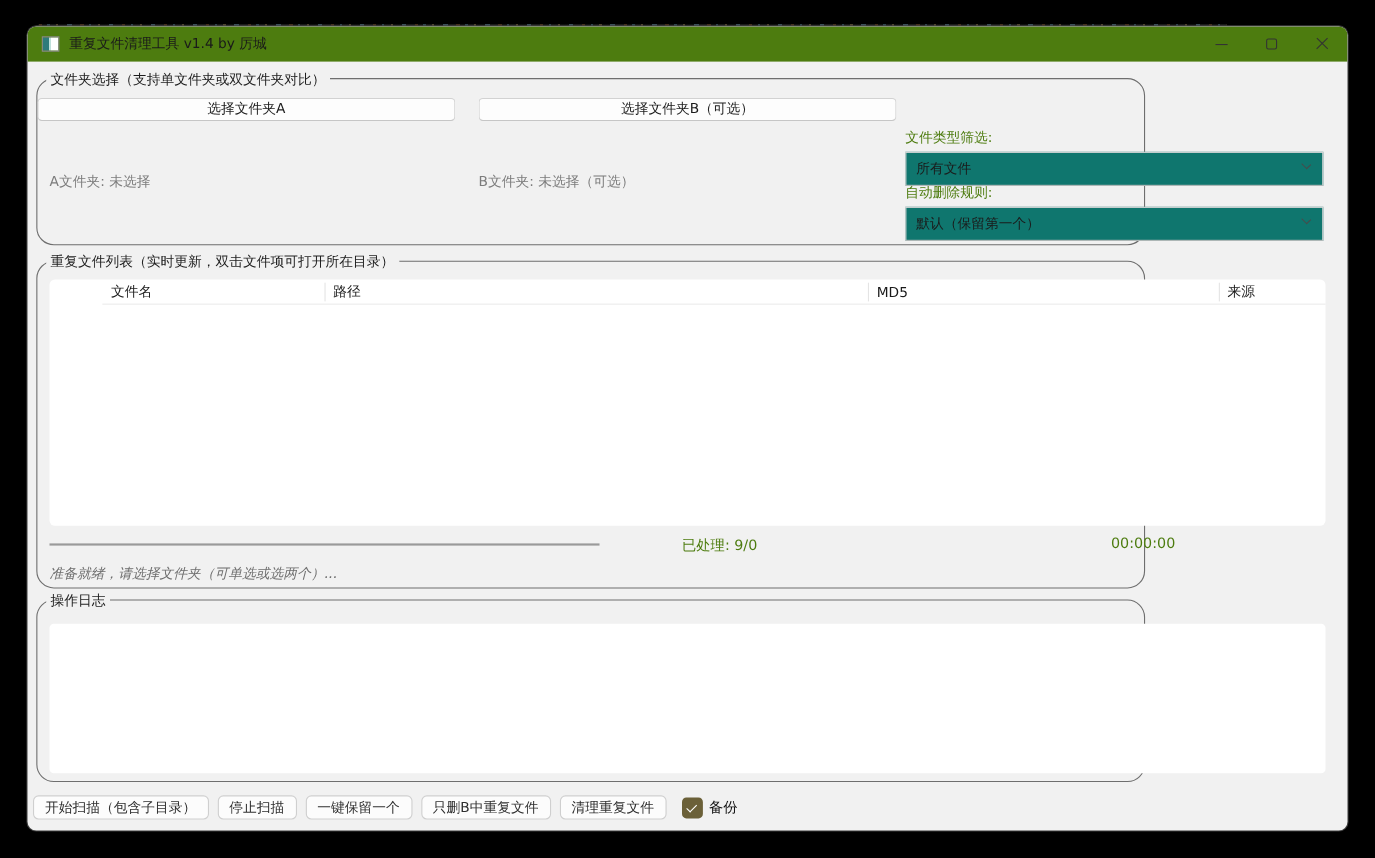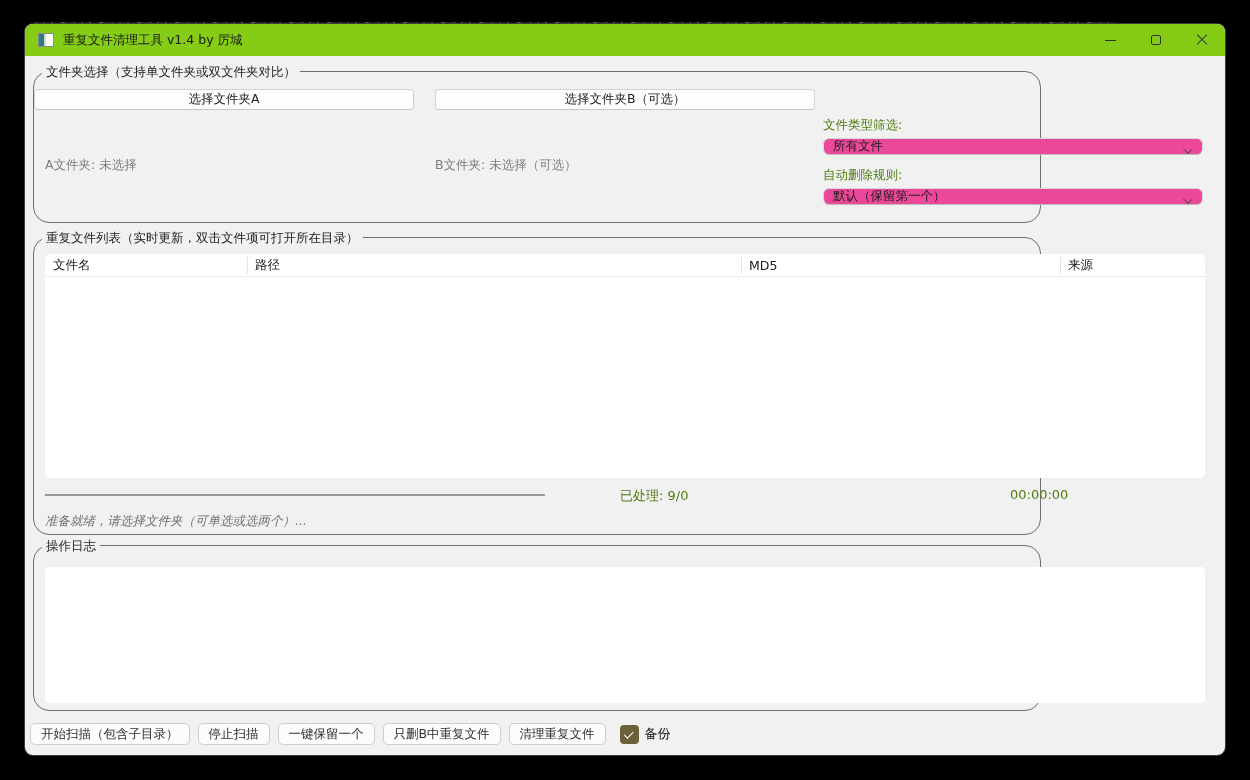--- a/index.html
+++ b/index.html
@@ -10,21 +10,21 @@
     background:repeating-linear-gradient(90deg,
       #6b4a2e 0 3px,#1c1c1c 3px 8px,#4a6a7a 8px 10px,#262626 10px 16px,
       #7a6a4a 16px 18px,#181818 18px 26px,#5b7a8a 26px 30px,#2a2a2a 30px 38px); opacity:.8; }
 
   .window { position:absolute; left:25px; top:24px; width:1200px; height:731px;
     background:#f1f1f1; border-radius:8px; overflow:hidden;
     box-shadow:0 0 0 1px #3c3c3c; }
 
   
   .titlebar { position:absolute; left:0; top:0; width:100%; height:32px;
-    background:#84cc16; display:flex; align-items:center; }
+    background:#4d7c0f; display:flex; align-items:center; }
   .app-icon { width:16px; height:14px; margin-left:13px; border:1px solid #8a8a8a;
     background:linear-gradient(90deg,#2e7b7b 0 38%, #bfe0da 38% 52%, #ffffff 52% 100%); }
   .title-text { margin-left:9px; font-size:12.5px; color:#1a1a1a; }
   .win-controls { position:absolute; right:0; top:0; height:32px; display:flex; }
   .win-btn { width:46px; height:32px; display:flex; align-items:center; justify-content:center; }
   .glyph-min { width:11px; height:0; border-top:1.4px solid #333; }
   .glyph-max { width:10px; height:10px; border:1.2px solid #333; border-radius:2px; }
   .glyph-close { position:relative; width:12px; height:12px; }
   .glyph-close::before,.glyph-close::after { content:""; position:absolute; left:-1px; top:5px;
     width:14px; height:1.3px; background:#333; }
@@ -37,32 +37,32 @@
   .gb-label { position:absolute; top:-9px; left:8px; background:#f1f1f1;
     padding:0 4px; font-size:12.5px; color:#1c1c1c; line-height:17px; white-space:nowrap; }
   #gb-folders { top:47px; height:152px; }
   #gb-list    { top:213px; height:298px; }
   #gb-log     { top:521px; height:166px; }
 
   
   .btn { position:absolute; height:21px; background:#fdfdfd; border:1px solid #d2d2d2;
     border-bottom-color:#c6c6c6; border-radius:4px; font-size:12.5px; color:#1b1b1b;
     display:flex; align-items:center; justify-content:center; cursor:default; white-space:nowrap; }
-  .combo { position:absolute; height:17px; background:#ec4899; border:1px solid #d8d8d8;
-    border-bottom-color:#bdbdbd; border-radius:6px; font-size:12.5px; color:#1b1b1b;
+  .combo { position:absolute; height:31px; background:#0f766e; border:1px solid #d8d8d8;
+    border-bottom-color:#bdbdbd; border-radius:0; font-size:12.5px; color:#1b1b1b;
     display:flex; align-items:center; padding-left:9px; }
   .combo .chev { position:absolute; right:11px; top:7px; width:7px; height:7px;
     border-right:1.3px solid #4a4a4a; border-bottom:1.3px solid #4a4a4a;
     transform:rotate(45deg) scaleY(.8); }
   .lbl { position:absolute; font-size:12.5px; color:#4d7c0f; white-space:nowrap; }
   .lbl-muted { position:absolute; font-size:12.5px; color:#7c7c7c; white-space:nowrap; }
 
   
   .table { position:absolute; left:20px; top:230px; width:1160px; height:224px;
-    background:#ffffff; border-radius:5px; }
+    background:#ffffff; border-radius:5px;padding-left:48px; }
   .thead { position:relative; height:23px; border-bottom:1px solid #ececec; }
   .th { position:absolute; top:0; height:23px; display:flex; align-items:center;
     font-size:12.5px; color:#1a1a1a; padding-left:8px; }
   .th-sep { position:absolute; top:3px; height:17px; width:1px; background:#e4e4e4; }
 
   
   .progressline { position:absolute; left:20px; top:470px; width:500px; height:2px; background:#9a9a9a; }
   .status-italic { position:absolute; left:20px; top:489px; font-size:12.5px; font-style:italic; color:#6e6e6e; }
 
   

